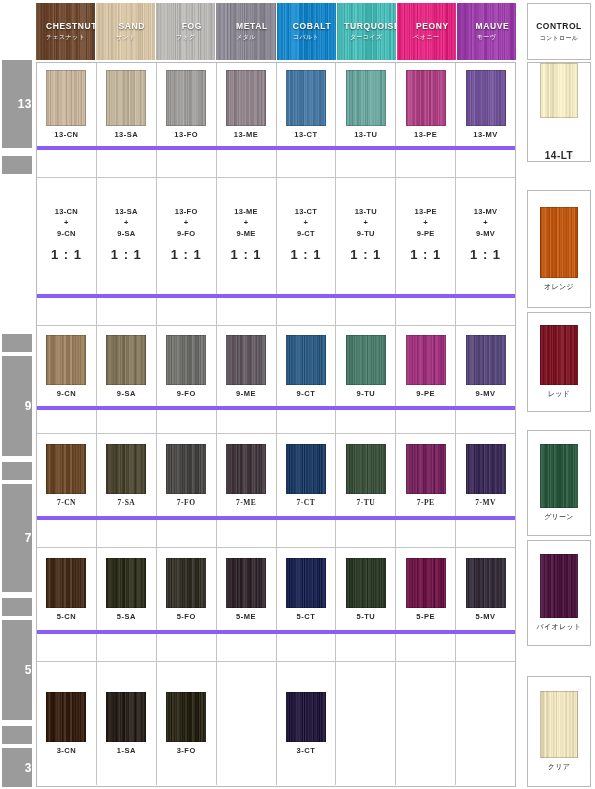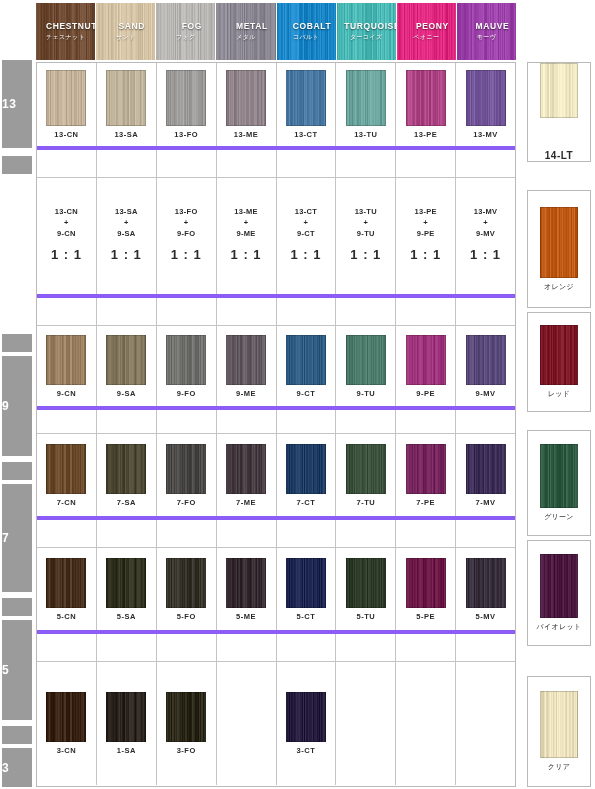--- a/index.html
+++ b/index.html
@@ -12,21 +12,21 @@
 
   #page { position: relative; width: 595px; height: 789px; }
 
   
   #rail { position: absolute; left: 2px; top: 60px; width: 30px; height: 727px; }
   .rail-block {
     position: absolute; left: 0; width: 30px;
     background: #9b9b9b;
     color: #ffffff;
     font-size: 12px; font-weight: bold;
-    display: flex; align-items: center; justify-content: flex-start;
+    display: flex; align-items: center; justify-content: flex-end;
     letter-spacing: .5px;
   }
 
   
   #header { position: absolute; left: 36px; top: 3px; width: 480px; height: 57px;
             display: flex; }
   .hcell {
     flex: 1 1 0; position: relative; overflow: hidden;
     display: flex; flex-direction: column;
     align-items: center; justify-content: center;
@@ -172,20 +172,24 @@
         <div class="en">PEONY</div>
         <div class="jp">ペオニー</div>
       </div>
       <div class="hcell">
         <div class="tex" style="background: linear-gradient(90deg, rgb(164, 73, 177) 0%, rgb(164, 73, 177) 0.63%, rgb(146, 55, 159) 0.63%, rgb(146, 55, 159) 2.45%, rgb(139, 48, 152) 2.45%, rgb(139, 48, 152) 3.36%, rgb(147, 56, 160) 3.36%, rgb(147, 56, 160) 4.28%, rgb(142, 51, 155) 4.28%, rgb(142, 51, 155) 6.36%, rgb(140, 49, 153) 6.36%, rgb(140, 49, 153) 6.99%, rgb(158, 67, 171) 6.99%, rgb(158, 67, 171) 8.98%, rgb(151, 60, 164) 8.98%, rgb(151, 60, 164) 9.86%, rgb(147, 56, 160) 9.86%, rgb(147, 56, 160) 10.61%, rgb(149, 58, 162) 10.61%, rgb(149, 58, 162) 11.42%, rgb(141, 50, 154) 11.42%, rgb(141, 50, 154) 13.17%, rgb(138, 47, 151) 13.17%, rgb(138, 47, 151) 13.99%, rgb(143, 52, 156) 13.99%, rgb(143, 52, 156) 15.84%, rgb(149, 58, 162) 15.84%, rgb(149, 58, 162) 17.84%, rgb(151, 60, 164) 17.84%, rgb(151, 60, 164) 19.46%, rgb(152, 61, 165) 19.46%, rgb(152, 61, 165) 20.98%, rgb(165, 74, 178) 20.98%, rgb(165, 74, 178) 22.44%, rgb(156, 65, 169) 22.44%, rgb(156, 65, 169) 22.95%, rgb(157, 66, 170) 22.95%, rgb(157, 66, 170) 23.56%, rgb(142, 51, 155) 23.56%, rgb(142, 51, 155) 25.31%, rgb(162, 71, 175) 25.31%, rgb(162, 71, 175) 26.19%, rgb(169, 78, 182) 26.19%, rgb(169, 78, 182) 27.04%, rgb(170, 79, 183) 27.04%, rgb(170, 79, 183) 27.8%, rgb(165, 74, 178) 27.8%, rgb(165, 74, 178) 29.07%, rgb(151, 60, 164) 29.07%, rgb(151, 60, 164) 29.72%, rgb(146, 55, 159) 29.72%, rgb(146, 55, 159) 31.36%, rgb(153, 62, 166) 31.36%, rgb(153, 62, 166) 33.44%, rgb(153, 62, 166) 33.44%, rgb(153, 62, 166) 35.12%, rgb(162, 71, 175) 35.12%, rgb(162, 71, 175) 36.03%, rgb(155, 64, 168) 36.03%, rgb(155, 64, 168) 37.8%, rgb(162, 71, 175) 37.8%, rgb(162, 71, 175) 39.06%, rgb(161, 70, 174) 39.06%, rgb(161, 70, 174) 40.3%, rgb(143, 52, 156) 40.3%, rgb(143, 52, 156) 41.14%, rgb(163, 72, 176) 41.14%, rgb(163, 72, 176) 42.12%, rgb(163, 72, 176) 42.12%, rgb(163, 72, 176) 44.17%, rgb(171, 80, 184) 44.17%, rgb(171, 80, 184) 46.14%, rgb(146, 55, 159) 46.14%, rgb(146, 55, 159) 48.17%, rgb(142, 51, 155) 48.17%, rgb(142, 51, 155) 50.05%, rgb(149, 58, 162) 50.05%, rgb(149, 58, 162) 50.97%, rgb(161, 70, 174) 50.97%, rgb(161, 70, 174) 51.88%, rgb(167, 76, 180) 51.88%, rgb(167, 76, 180) 52.92%, rgb(157, 66, 170) 52.92%, rgb(157, 66, 170) 54.86%, rgb(170, 79, 183) 54.86%, rgb(170, 79, 183) 55.95%, rgb(149, 58, 162) 55.95%, rgb(149, 58, 162) 57.26%, rgb(169, 78, 182) 57.26%, rgb(169, 78, 182) 58.52%, rgb(137, 46, 150) 58.52%, rgb(137, 46, 150) 59.04%, rgb(169, 78, 182) 59.04%, rgb(169, 78, 182) 59.83%, rgb(154, 63, 167) 59.83%, rgb(154, 63, 167) 60.52%, rgb(151, 60, 164) 60.52%, rgb(151, 60, 164) 62.39%, rgb(159, 68, 172) 62.39%, rgb(159, 68, 172) 63.43%, rgb(168, 77, 181) 63.43%, rgb(168, 77, 181) 64.4%, rgb(164, 73, 177) 64.4%, rgb(164, 73, 177) 65.45%, rgb(137, 46, 150) 65.45%, rgb(137, 46, 150) 66.25%, rgb(170, 79, 183) 66.25%, rgb(170, 79, 183) 67.49%, rgb(155, 64, 168) 67.49%, rgb(155, 64, 168) 68.39%, rgb(168, 77, 181) 68.39%, rgb(168, 77, 181) 70.02%, rgb(139, 48, 152) 70.02%, rgb(139, 48, 152) 71.11%, rgb(166, 75, 179) 71.11%, rgb(166, 75, 179) 72.24%, rgb(168, 77, 181) 72.24%, rgb(168, 77, 181) 73.21%, rgb(149, 58, 162) 73.21%, rgb(149, 58, 162) 75.22%, rgb(171, 80, 184) 75.22%, rgb(171, 80, 184) 76.01%, rgb(148, 57, 161) 76.01%, rgb(148, 57, 161) 77.5%, rgb(167, 76, 180) 77.5%, rgb(167, 76, 180) 79.1%, rgb(147, 56, 160) 79.1%, rgb(147, 56, 160) 80%, rgb(145, 54, 158) 80%, rgb(145, 54, 158) 80.88%, rgb(169, 78, 182) 80.88%, rgb(169, 78, 182) 82.34%, rgb(162, 71, 175) 82.34%, rgb(162, 71, 175) 84.29%, rgb(159, 68, 172) 84.29%, rgb(159, 68, 172) 85.76%, rgb(165, 74, 178) 85.76%, rgb(165, 74, 178) 86.34%, rgb(160, 69, 173) 86.34%, rgb(160, 69, 173) 87.69%, rgb(164, 73, 177) 87.69%, rgb(164, 73, 177) 88.73%, rgb(158, 67, 171) 88.73%, rgb(158, 67, 171) 90.48%, rgb(143, 52, 156) 90.48%, rgb(143, 52, 156) 91.73%, rgb(138, 47, 151) 91.73%, rgb(138, 47, 151) 93.79%, rgb(140, 49, 153) 93.79%, rgb(140, 49, 153) 95.05%, rgb(147, 56, 160) 95.05%, rgb(147, 56, 160) 96.51%, rgb(150, 59, 163) 96.51%, rgb(150, 59, 163) 97.08%, rgb(162, 71, 175) 97.08%, rgb(162, 71, 175) 99.1%, rgb(153, 62, 166) 99.1%, rgb(153, 62, 166) 100%), linear-gradient(150deg, rgba(255, 255, 255, 0.3), rgba(0, 0, 0, 0.3)) rgb(155, 64, 168);"></div>
         <div class="en">MAUVE</div>
         <div class="jp">モーヴ</div>
       </div>
     </div>
 
+  <div id="control-head">
+    <div class="en">CONTROL</div>
+    <div class="jp">コントロール</div>
+  </div>
 
   <div id="grid">
       <div class="grow" style="height: 87px;">
         <div class="gcell">
           <div class="swatch tall" style="background: linear-gradient(90deg, rgb(208, 190, 167) 0%, rgb(208, 190, 167) 1.01%, rgb(188, 170, 147) 1.01%, rgb(188, 170, 147) 2.33%, rgb(183, 165, 142) 2.33%, rgb(183, 165, 142) 2.96%, rgb(180, 162, 139) 2.96%, rgb(180, 162, 139) 3.64%, rgb(188, 170, 147) 3.64%, rgb(188, 170, 147) 5.11%, rgb(213, 195, 172) 5.11%, rgb(213, 195, 172) 6.39%, rgb(210, 192, 169) 6.39%, rgb(210, 192, 169) 6.96%, rgb(203, 185, 162) 6.96%, rgb(203, 185, 162) 8.99%, rgb(177, 159, 136) 8.99%, rgb(177, 159, 136) 11.09%, rgb(208, 190, 167) 11.09%, rgb(208, 190, 167) 11.62%, rgb(205, 187, 164) 11.62%, rgb(205, 187, 164) 12.75%, rgb(181, 163, 140) 12.75%, rgb(181, 163, 140) 14.25%, rgb(198, 180, 157) 14.25%, rgb(198, 180, 157) 14.93%, rgb(179, 161, 138) 14.93%, rgb(179, 161, 138) 16.78%, rgb(200, 182, 159) 16.78%, rgb(200, 182, 159) 18.14%, rgb(185, 167, 144) 18.14%, rgb(185, 167, 144) 19.05%, rgb(213, 195, 172) 19.05%, rgb(213, 195, 172) 20.2%, rgb(192, 174, 151) 20.2%, rgb(192, 174, 151) 21.75%, rgb(193, 175, 152) 21.75%, rgb(193, 175, 152) 22.37%, rgb(212, 194, 171) 22.37%, rgb(212, 194, 171) 24.24%, rgb(196, 178, 155) 24.24%, rgb(196, 178, 155) 25.47%, rgb(199, 181, 158) 25.47%, rgb(199, 181, 158) 26.33%, rgb(205, 187, 164) 26.33%, rgb(205, 187, 164) 27.25%, rgb(182, 164, 141) 27.25%, rgb(182, 164, 141) 29.08%, rgb(188, 170, 147) 29.08%, rgb(188, 170, 147) 30.27%, rgb(205, 187, 164) 30.27%, rgb(205, 187, 164) 31.9%, rgb(204, 186, 163) 31.9%, rgb(204, 186, 163) 32.4%, rgb(202, 184, 161) 32.4%, rgb(202, 184, 161) 33.28%, rgb(181, 163, 140) 33.28%, rgb(181, 163, 140) 33.92%, rgb(179, 161, 138) 33.92%, rgb(179, 161, 138) 35.1%, rgb(198, 180, 157) 35.1%, rgb(198, 180, 157) 36.56%, rgb(189, 171, 148) 36.56%, rgb(189, 171, 148) 37.64%, rgb(197, 179, 156) 37.64%, rgb(197, 179, 156) 38.72%, rgb(201, 183, 160) 38.72%, rgb(201, 183, 160) 39.86%, rgb(203, 185, 162) 39.86%, rgb(203, 185, 162) 40.5%, rgb(206, 188, 165) 40.5%, rgb(206, 188, 165) 41.47%, rgb(198, 180, 157) 41.47%, rgb(198, 180, 157) 42.04%, rgb(178, 160, 137) 42.04%, rgb(178, 160, 137) 43.27%, rgb(211, 193, 170) 43.27%, rgb(211, 193, 170) 43.93%, rgb(201, 183, 160) 43.93%, rgb(201, 183, 160) 45.82%, rgb(207, 189, 166) 45.82%, rgb(207, 189, 166) 47.57%, rgb(198, 180, 157) 47.57%, rgb(198, 180, 157) 48.51%, rgb(203, 185, 162) 48.51%, rgb(203, 185, 162) 50.56%, rgb(179, 161, 138) 50.56%, rgb(179, 161, 138) 51.08%, rgb(178, 160, 137) 51.08%, rgb(178, 160, 137) 51.73%, rgb(210, 192, 169) 51.73%, rgb(210, 192, 169) 53.61%, rgb(202, 184, 161) 53.61%, rgb(202, 184, 161) 54.55%, rgb(205, 187, 164) 54.55%, rgb(205, 187, 164) 56.61%, rgb(192, 174, 151) 56.61%, rgb(192, 174, 151) 58.07%, rgb(197, 179, 156) 58.07%, rgb(197, 179, 156) 59.61%, rgb(187, 169, 146) 59.61%, rgb(187, 169, 146) 61.02%, rgb(204, 186, 163) 61.02%, rgb(204, 186, 163) 61.78%, rgb(198, 180, 157) 61.78%, rgb(198, 180, 157) 63.47%, rgb(177, 159, 136) 63.47%, rgb(177, 159, 136) 64.88%, rgb(200, 182, 159) 64.88%, rgb(200, 182, 159) 66.37%, rgb(204, 186, 163) 66.37%, rgb(204, 186, 163) 68.15%, rgb(205, 187, 164) 68.15%, rgb(205, 187, 164) 69.97%, rgb(202, 184, 161) 69.97%, rgb(202, 184, 161) 70.77%, rgb(211, 193, 170) 70.77%, rgb(211, 193, 170) 72.1%, rgb(187, 169, 146) 72.1%, rgb(187, 169, 146) 73.99%, rgb(187, 169, 146) 73.99%, rgb(187, 169, 146) 75.15%, rgb(205, 187, 164) 75.15%, rgb(205, 187, 164) 76.59%, rgb(182, 164, 141) 76.59%, rgb(182, 164, 141) 77.31%, rgb(190, 172, 149) 77.31%, rgb(190, 172, 149) 79.39%, rgb(208, 190, 167) 79.39%, rgb(208, 190, 167) 81.48%, rgb(181, 163, 140) 81.48%, rgb(181, 163, 140) 82.4%, rgb(188, 170, 147) 82.4%, rgb(188, 170, 147) 84.35%, rgb(204, 186, 163) 84.35%, rgb(204, 186, 163) 86.22%, rgb(200, 182, 159) 86.22%, rgb(200, 182, 159) 87.43%, rgb(196, 178, 155) 87.43%, rgb(196, 178, 155) 88.78%, rgb(186, 168, 145) 88.78%, rgb(186, 168, 145) 89.53%, rgb(178, 160, 137) 89.53%, rgb(178, 160, 137) 91.11%, rgb(184, 166, 143) 91.11%, rgb(184, 166, 143) 92.45%, rgb(209, 191, 168) 92.45%, rgb(209, 191, 168) 93.65%, rgb(200, 182, 159) 93.65%, rgb(200, 182, 159) 94.81%, rgb(195, 177, 154) 94.81%, rgb(195, 177, 154) 96.34%, rgb(209, 191, 168) 96.34%, rgb(209, 191, 168) 98.17%, rgb(207, 189, 166) 98.17%, rgb(207, 189, 166) 99.05%, rgb(189, 171, 148) 99.05%, rgb(189, 171, 148) 100%) rgb(195, 177, 154);"></div>
           <div class="code">13-CN</div>
         </div>
         <div class="gcell">
           <div class="swatch tall" style="background: linear-gradient(90deg, rgb(195, 183, 160) 0%, rgb(195, 183, 160) 2.09%, rgb(191, 179, 156) 2.09%, rgb(191, 179, 156) 3.29%, rgb(197, 185, 162) 3.29%, rgb(197, 185, 162) 4.86%, rgb(174, 162, 139) 4.86%, rgb(174, 162, 139) 6.6%, rgb(198, 186, 163) 6.6%, rgb(198, 186, 163) 7.3%, rgb(177, 165, 142) 7.3%, rgb(177, 165, 142) 9.2%, rgb(200, 188, 165) 9.2%, rgb(200, 188, 165) 10.18%, rgb(209, 197, 174) 10.18%, rgb(209, 197, 174) 11.27%, rgb(189, 177, 154) 11.27%, rgb(189, 177, 154) 12.77%, rgb(202, 190, 167) 12.77%, rgb(202, 190, 167) 13.87%, rgb(194, 182, 159) 13.87%, rgb(194, 182, 159) 15.76%, rgb(195, 183, 160) 15.76%, rgb(195, 183, 160) 17.62%, rgb(204, 192, 169) 17.62%, rgb(204, 192, 169) 18.79%, rgb(193, 181, 158) 18.79%, rgb(193, 181, 158) 19.9%, rgb(183, 171, 148) 19.9%, rgb(183, 171, 148) 21.99%, rgb(201, 189, 166) 21.99%, rgb(201, 189, 166) 22.58%, rgb(188, 176, 153) 22.58%, rgb(188, 176, 153) 23.56%, rgb(180, 168, 145) 23.56%, rgb(180, 168, 145) 25.22%, rgb(207, 195, 172) 25.22%, rgb(207, 195, 172) 27.15%, rgb(185, 173, 150) 27.15%, rgb(185, 173, 150) 29.23%, rgb(197, 185, 162) 29.23%, rgb(197, 185, 162) 30.28%, rgb(196, 184, 161) 30.28%, rgb(196, 184, 161) 31.43%, rgb(200, 188, 165) 31.43%, rgb(200, 188, 165) 33.12%, rgb(206, 194, 171) 33.12%, rgb(206, 194, 171) 34.74%, rgb(199, 187, 164) 34.74%, rgb(199, 187, 164) 36.7%, rgb(201, 189, 166) 36.7%, rgb(201, 189, 166) 38.18%, rgb(206, 194, 171) 38.18%, rgb(206, 194, 171) 39.55%, rgb(190, 178, 155) 39.55%, rgb(190, 178, 155) 41.18%, rgb(181, 169, 146) 41.18%, rgb(181, 169, 146) 42.58%, rgb(193, 181, 158) 42.58%, rgb(193, 181, 158) 43.38%, rgb(179, 167, 144) 43.38%, rgb(179, 167, 144) 43.99%, rgb(201, 189, 166) 43.99%, rgb(201, 189, 166) 45.11%, rgb(177, 165, 142) 45.11%, rgb(177, 165, 142) 46.31%, rgb(182, 170, 147) 46.31%, rgb(182, 170, 147) 47.59%, rgb(194, 182, 159) 47.59%, rgb(194, 182, 159) 49.36%, rgb(191, 179, 156) 49.36%, rgb(191, 179, 156) 51.39%, rgb(175, 163, 140) 51.39%, rgb(175, 163, 140) 52.58%, rgb(177, 165, 142) 52.58%, rgb(177, 165, 142) 54.49%, rgb(192, 180, 157) 54.49%, rgb(192, 180, 157) 55.57%, rgb(173, 161, 138) 55.57%, rgb(173, 161, 138) 57.36%, rgb(184, 172, 149) 57.36%, rgb(184, 172, 149) 59.03%, rgb(206, 194, 171) 59.03%, rgb(206, 194, 171) 59.58%, rgb(193, 181, 158) 59.58%, rgb(193, 181, 158) 60.5%, rgb(175, 163, 140) 60.5%, rgb(175, 163, 140) 61.52%, rgb(186, 174, 151) 61.52%, rgb(186, 174, 151) 62.88%, rgb(180, 168, 145) 62.88%, rgb(180, 168, 145) 64.72%, rgb(184, 172, 149) 64.72%, rgb(184, 172, 149) 66.63%, rgb(189, 177, 154) 66.63%, rgb(189, 177, 154) 67.86%, rgb(182, 170, 147) 67.86%, rgb(182, 170, 147) 69.75%, rgb(207, 195, 172) 69.75%, rgb(207, 195, 172) 71.43%, rgb(176, 164, 141) 71.43%, rgb(176, 164, 141) 73.16%, rgb(191, 179, 156) 73.16%, rgb(191, 179, 156) 74.45%, rgb(208, 196, 173) 74.45%, rgb(208, 196, 173) 75.48%, rgb(184, 172, 149) 75.48%, rgb(184, 172, 149) 76.59%, rgb(204, 192, 169) 76.59%, rgb(204, 192, 169) 77.52%, rgb(197, 185, 162) 77.52%, rgb(197, 185, 162) 78.61%, rgb(177, 165, 142) 78.61%, rgb(177, 165, 142) 79.52%, rgb(199, 187, 164) 79.52%, rgb(199, 187, 164) 81.62%, rgb(197, 185, 162) 81.62%, rgb(197, 185, 162) 83.67%, rgb(190, 178, 155) 83.67%, rgb(190, 178, 155) 84.19%, rgb(190, 178, 155) 84.19%, rgb(190, 178, 155) 85.4%, rgb(194, 182, 159) 85.4%, rgb(194, 182, 159) 86.05%, rgb(198, 186, 163) 86.05%, rgb(198, 186, 163) 88.13%, rgb(175, 163, 140) 88.13%, rgb(175, 163, 140) 89.16%, rgb(191, 179, 156) 89.16%, rgb(191, 179, 156) 90.94%, rgb(193, 181, 158) 90.94%, rgb(193, 181, 158) 92.54%, rgb(204, 192, 169) 92.54%, rgb(204, 192, 169) 94.36%, rgb(203, 191, 168) 94.36%, rgb(203, 191, 168) 95.9%, rgb(190, 178, 155) 95.9%, rgb(190, 178, 155) 97.33%, rgb(187, 175, 152) 97.33%, rgb(187, 175, 152) 99.21%, rgb(181, 169, 146) 99.21%, rgb(181, 169, 146) 100%) rgb(191, 179, 156);"></div>
           <div class="code">13-SA</div>
@@ -338,21 +342,21 @@
       <div class="grow spacer" style="height: 24px;">
         <div class="gcell"></div>
         <div class="gcell"></div>
         <div class="gcell"></div>
         <div class="gcell"></div>
         <div class="gcell"></div>
         <div class="gcell"></div>
         <div class="gcell"></div>
         <div class="gcell"></div>
       </div>
-      <div class="grow" style="height: 86px;">
+      <div class="grow" style="height: 86px; font-family: Liberation Serif, serif;">
         <div class="gcell">
           <div class="swatch mid" style="background: linear-gradient(90deg, rgb(100, 68, 37) 0%, rgb(100, 68, 37) 1.7%, rgb(119, 87, 56) 1.7%, rgb(119, 87, 56) 2.48%, rgb(109, 77, 46) 2.48%, rgb(109, 77, 46) 4.28%, rgb(93, 61, 30) 4.28%, rgb(93, 61, 30) 4.82%, rgb(123, 91, 60) 4.82%, rgb(123, 91, 60) 6.71%, rgb(97, 65, 34) 6.71%, rgb(97, 65, 34) 8.61%, rgb(104, 72, 41) 8.61%, rgb(104, 72, 41) 10.37%, rgb(95, 63, 32) 10.37%, rgb(95, 63, 32) 11.89%, rgb(123, 91, 60) 11.89%, rgb(123, 91, 60) 13.07%, rgb(120, 88, 57) 13.07%, rgb(120, 88, 57) 13.98%, rgb(95, 63, 32) 13.98%, rgb(95, 63, 32) 14.79%, rgb(98, 66, 35) 14.79%, rgb(98, 66, 35) 15.82%, rgb(91, 59, 28) 15.82%, rgb(91, 59, 28) 17.86%, rgb(97, 65, 34) 17.86%, rgb(97, 65, 34) 19.64%, rgb(94, 62, 31) 19.64%, rgb(94, 62, 31) 20.22%, rgb(117, 85, 54) 20.22%, rgb(117, 85, 54) 22.27%, rgb(108, 76, 45) 22.27%, rgb(108, 76, 45) 23.99%, rgb(96, 64, 33) 23.99%, rgb(96, 64, 33) 24.79%, rgb(118, 86, 55) 24.79%, rgb(118, 86, 55) 26.25%, rgb(110, 78, 47) 26.25%, rgb(110, 78, 47) 27.28%, rgb(111, 79, 48) 27.28%, rgb(111, 79, 48) 29.25%, rgb(122, 90, 59) 29.25%, rgb(122, 90, 59) 30.83%, rgb(100, 68, 37) 30.83%, rgb(100, 68, 37) 31.8%, rgb(116, 84, 53) 31.8%, rgb(116, 84, 53) 33.44%, rgb(119, 87, 56) 33.44%, rgb(119, 87, 56) 34.97%, rgb(102, 70, 39) 34.97%, rgb(102, 70, 39) 36.27%, rgb(110, 78, 47) 36.27%, rgb(110, 78, 47) 37.93%, rgb(117, 85, 54) 37.93%, rgb(117, 85, 54) 39.64%, rgb(104, 72, 41) 39.64%, rgb(104, 72, 41) 40.18%, rgb(93, 61, 30) 40.18%, rgb(93, 61, 30) 41.59%, rgb(103, 71, 40) 41.59%, rgb(103, 71, 40) 43.44%, rgb(118, 86, 55) 43.44%, rgb(118, 86, 55) 45.34%, rgb(124, 92, 61) 45.34%, rgb(124, 92, 61) 46.17%, rgb(109, 77, 46) 46.17%, rgb(109, 77, 46) 47.39%, rgb(125, 93, 62) 47.39%, rgb(125, 93, 62) 49.04%, rgb(94, 62, 31) 49.04%, rgb(94, 62, 31) 49.99%, rgb(94, 62, 31) 49.99%, rgb(94, 62, 31) 51.55%, rgb(110, 78, 47) 51.55%, rgb(110, 78, 47) 53.44%, rgb(96, 64, 33) 53.44%, rgb(96, 64, 33) 54.91%, rgb(110, 78, 47) 54.91%, rgb(110, 78, 47) 56.21%, rgb(96, 64, 33) 56.21%, rgb(96, 64, 33) 57.24%, rgb(103, 71, 40) 57.24%, rgb(103, 71, 40) 59.14%, rgb(93, 61, 30) 59.14%, rgb(93, 61, 30) 60.85%, rgb(113, 81, 50) 60.85%, rgb(113, 81, 50) 61.82%, rgb(124, 92, 61) 61.82%, rgb(124, 92, 61) 62.33%, rgb(105, 73, 42) 62.33%, rgb(105, 73, 42) 64.35%, rgb(126, 94, 63) 64.35%, rgb(126, 94, 63) 65.48%, rgb(124, 92, 61) 65.48%, rgb(124, 92, 61) 67.05%, rgb(94, 62, 31) 67.05%, rgb(94, 62, 31) 68.5%, rgb(98, 66, 35) 68.5%, rgb(98, 66, 35) 70.32%, rgb(94, 62, 31) 70.32%, rgb(94, 62, 31) 71.05%, rgb(107, 75, 44) 71.05%, rgb(107, 75, 44) 72.57%, rgb(114, 82, 51) 72.57%, rgb(114, 82, 51) 74.65%, rgb(97, 65, 34) 74.65%, rgb(97, 65, 34) 75.16%, rgb(111, 79, 48) 75.16%, rgb(111, 79, 48) 76.54%, rgb(101, 69, 38) 76.54%, rgb(101, 69, 38) 77.24%, rgb(110, 78, 47) 77.24%, rgb(110, 78, 47) 77.92%, rgb(117, 85, 54) 77.92%, rgb(117, 85, 54) 79.09%, rgb(105, 73, 42) 79.09%, rgb(105, 73, 42) 80.72%, rgb(96, 64, 33) 80.72%, rgb(96, 64, 33) 81.58%, rgb(100, 68, 37) 81.58%, rgb(100, 68, 37) 83.28%, rgb(101, 69, 38) 83.28%, rgb(101, 69, 38) 85.2%, rgb(112, 80, 49) 85.2%, rgb(112, 80, 49) 85.84%, rgb(120, 88, 57) 85.84%, rgb(120, 88, 57) 87.25%, rgb(101, 69, 38) 87.25%, rgb(101, 69, 38) 88.1%, rgb(96, 64, 33) 88.1%, rgb(96, 64, 33) 89.58%, rgb(107, 75, 44) 89.58%, rgb(107, 75, 44) 90.56%, rgb(117, 85, 54) 90.56%, rgb(117, 85, 54) 91.57%, rgb(107, 75, 44) 91.57%, rgb(107, 75, 44) 92.34%, rgb(111, 79, 48) 92.34%, rgb(111, 79, 48) 93.13%, rgb(112, 80, 49) 93.13%, rgb(112, 80, 49) 94.46%, rgb(118, 86, 55) 94.46%, rgb(118, 86, 55) 95.82%, rgb(122, 90, 59) 95.82%, rgb(122, 90, 59) 97.62%, rgb(92, 60, 29) 97.62%, rgb(92, 60, 29) 99.12%, rgb(120, 88, 57) 99.12%, rgb(120, 88, 57) 100%) rgb(109, 77, 46);"></div>
           <div class="code">7-CN</div>
         </div>
         <div class="gcell">
           <div class="swatch mid" style="background: linear-gradient(90deg, rgb(59, 54, 34) 0%, rgb(59, 54, 34) 1.18%, rgb(62, 57, 37) 1.18%, rgb(62, 57, 37) 2.2%, rgb(75, 70, 50) 2.2%, rgb(75, 70, 50) 3.86%, rgb(80, 75, 55) 3.86%, rgb(80, 75, 55) 5.18%, rgb(82, 77, 57) 5.18%, rgb(82, 77, 57) 6.7%, rgb(79, 74, 54) 6.7%, rgb(79, 74, 54) 8.73%, rgb(83, 78, 58) 8.73%, rgb(83, 78, 58) 9.88%, rgb(75, 70, 50) 9.88%, rgb(75, 70, 50) 11.94%, rgb(70, 65, 45) 11.94%, rgb(70, 65, 45) 13.34%, rgb(69, 64, 44) 13.34%, rgb(69, 64, 44) 14.12%, rgb(72, 67, 47) 14.12%, rgb(72, 67, 47) 15.63%, rgb(67, 62, 42) 15.63%, rgb(67, 62, 42) 17.6%, rgb(65, 60, 40) 17.6%, rgb(65, 60, 40) 19.37%, rgb(74, 69, 49) 19.37%, rgb(74, 69, 49) 19.99%, rgb(77, 72, 52) 19.99%, rgb(77, 72, 52) 20.59%, rgb(62, 57, 37) 20.59%, rgb(62, 57, 37) 21.29%, rgb(69, 64, 44) 21.29%, rgb(69, 64, 44) 23.38%, rgb(77, 72, 52) 23.38%, rgb(77, 72, 52) 24.79%, rgb(61, 56, 36) 24.79%, rgb(61, 56, 36) 26.47%, rgb(71, 66, 46) 26.47%, rgb(71, 66, 46) 27.79%, rgb(71, 66, 46) 27.79%, rgb(71, 66, 46) 29.16%, rgb(84, 79, 59) 29.16%, rgb(84, 79, 59) 29.74%, rgb(80, 75, 55) 29.74%, rgb(80, 75, 55) 31.62%, rgb(63, 58, 38) 31.62%, rgb(63, 58, 38) 32.46%, rgb(93, 88, 68) 32.46%, rgb(93, 88, 68) 33.62%, rgb(76, 71, 51) 33.62%, rgb(76, 71, 51) 34.54%, rgb(72, 67, 47) 34.54%, rgb(72, 67, 47) 36.44%, rgb(60, 55, 35) 36.44%, rgb(60, 55, 35) 38.09%, rgb(86, 81, 61) 38.09%, rgb(86, 81, 61) 40.13%, rgb(68, 63, 43) 40.13%, rgb(68, 63, 43) 41.51%, rgb(72, 67, 47) 41.51%, rgb(72, 67, 47) 42.2%, rgb(61, 56, 36) 42.2%, rgb(61, 56, 36) 44.19%, rgb(81, 76, 56) 44.19%, rgb(81, 76, 56) 44.82%, rgb(59, 54, 34) 44.82%, rgb(59, 54, 34) 46.85%, rgb(81, 76, 56) 46.85%, rgb(81, 76, 56) 48.05%, rgb(93, 88, 68) 48.05%, rgb(93, 88, 68) 49.1%, rgb(84, 79, 59) 49.1%, rgb(84, 79, 59) 50.14%, rgb(72, 67, 47) 50.14%, rgb(72, 67, 47) 51.84%, rgb(60, 55, 35) 51.84%, rgb(60, 55, 35) 53.04%, rgb(76, 71, 51) 53.04%, rgb(76, 71, 51) 54.06%, rgb(93, 88, 68) 54.06%, rgb(93, 88, 68) 54.97%, rgb(85, 80, 60) 54.97%, rgb(85, 80, 60) 55.94%, rgb(69, 64, 44) 55.94%, rgb(69, 64, 44) 57.61%, rgb(93, 88, 68) 57.61%, rgb(93, 88, 68) 58.62%, rgb(93, 88, 68) 58.62%, rgb(93, 88, 68) 60.64%, rgb(80, 75, 55) 60.64%, rgb(80, 75, 55) 61.34%, rgb(91, 86, 66) 61.34%, rgb(91, 86, 66) 63%, rgb(63, 58, 38) 63%, rgb(63, 58, 38) 64.16%, rgb(86, 81, 61) 64.16%, rgb(86, 81, 61) 65.92%, rgb(68, 63, 43) 65.92%, rgb(68, 63, 43) 66.5%, rgb(92, 87, 67) 66.5%, rgb(92, 87, 67) 68.17%, rgb(65, 60, 40) 68.17%, rgb(65, 60, 40) 69.06%, rgb(85, 80, 60) 69.06%, rgb(85, 80, 60) 70.87%, rgb(68, 63, 43) 70.87%, rgb(68, 63, 43) 71.69%, rgb(70, 65, 45) 71.69%, rgb(70, 65, 45) 73.56%, rgb(58, 53, 33) 73.56%, rgb(58, 53, 33) 75.02%, rgb(86, 81, 61) 75.02%, rgb(86, 81, 61) 76.44%, rgb(76, 71, 51) 76.44%, rgb(76, 71, 51) 78.42%, rgb(93, 88, 68) 78.42%, rgb(93, 88, 68) 78.93%, rgb(90, 85, 65) 78.93%, rgb(90, 85, 65) 80.83%, rgb(58, 53, 33) 80.83%, rgb(58, 53, 33) 81.41%, rgb(84, 79, 59) 81.41%, rgb(84, 79, 59) 82.41%, rgb(91, 86, 66) 82.41%, rgb(91, 86, 66) 84.1%, rgb(88, 83, 63) 84.1%, rgb(88, 83, 63) 85.7%, rgb(89, 84, 64) 85.7%, rgb(89, 84, 64) 87.13%, rgb(84, 79, 59) 87.13%, rgb(84, 79, 59) 88.85%, rgb(89, 84, 64) 88.85%, rgb(89, 84, 64) 90.43%, rgb(68, 63, 43) 90.43%, rgb(68, 63, 43) 92.38%, rgb(80, 75, 55) 92.38%, rgb(80, 75, 55) 93.13%, rgb(78, 73, 53) 93.13%, rgb(78, 73, 53) 93.84%, rgb(91, 86, 66) 93.84%, rgb(91, 86, 66) 95.87%, rgb(86, 81, 61) 95.87%, rgb(86, 81, 61) 97.39%, rgb(67, 62, 42) 97.39%, rgb(67, 62, 42) 98.26%, rgb(69, 64, 44) 98.26%, rgb(69, 64, 44) 99.77%, rgb(80, 75, 55) 99.77%, rgb(80, 75, 55) 100%) rgb(76, 71, 51);"></div>
           <div class="code">7-SA</div>
         </div>
         <div class="gcell">
           <div class="swatch mid" style="background: linear-gradient(90deg, rgb(82, 81, 79) 0%, rgb(82, 81, 79) 0.67%, rgb(87, 86, 84) 0.67%, rgb(87, 86, 84) 1.21%, rgb(85, 84, 82) 1.21%, rgb(85, 84, 82) 2.98%, rgb(70, 69, 67) 2.98%, rgb(70, 69, 67) 4.36%, rgb(82, 81, 79) 4.36%, rgb(82, 81, 79) 5.81%, rgb(70, 69, 67) 5.81%, rgb(70, 69, 67) 7.23%, rgb(87, 86, 84) 7.23%, rgb(87, 86, 84) 7.8%, rgb(87, 86, 84) 7.8%, rgb(87, 86, 84) 8.66%, rgb(85, 84, 82) 8.66%, rgb(85, 84, 82) 10.46%, rgb(80, 79, 77) 10.46%, rgb(80, 79, 77) 11.11%, rgb(56, 55, 53) 11.11%, rgb(56, 55, 53) 12.38%, rgb(87, 86, 84) 12.38%, rgb(87, 86, 84) 13.38%, rgb(90, 89, 87) 13.38%, rgb(90, 89, 87) 15.32%, rgb(60, 59, 57) 15.32%, rgb(60, 59, 57) 16.62%, rgb(85, 84, 82) 16.62%, rgb(85, 84, 82) 17.21%, rgb(81, 80, 78) 17.21%, rgb(81, 80, 78) 18.66%, rgb(65, 64, 62) 18.66%, rgb(65, 64, 62) 20.11%, rgb(72, 71, 69) 20.11%, rgb(72, 71, 69) 22.16%, rgb(84, 83, 81) 22.16%, rgb(84, 83, 81) 23.55%, rgb(66, 65, 63) 23.55%, rgb(66, 65, 63) 25%, rgb(73, 72, 70) 25%, rgb(73, 72, 70) 26.1%, rgb(75, 74, 72) 26.1%, rgb(75, 74, 72) 27.11%, rgb(89, 88, 86) 27.11%, rgb(89, 88, 86) 27.65%, rgb(68, 67, 65) 27.65%, rgb(68, 67, 65) 28.94%, rgb(86, 85, 83) 28.94%, rgb(86, 85, 83) 30.5%, rgb(58, 57, 55) 30.5%, rgb(58, 57, 55) 31.52%, rgb(86, 85, 83) 31.52%, rgb(86, 85, 83) 32.4%, rgb(77, 76, 74) 32.4%, rgb(77, 76, 74) 33.17%, rgb(59, 58, 56) 33.17%, rgb(59, 58, 56) 34.22%, rgb(67, 66, 64) 34.22%, rgb(67, 66, 64) 35.7%, rgb(68, 67, 65) 35.7%, rgb(68, 67, 65) 37.71%, rgb(78, 77, 75) 37.71%, rgb(78, 77, 75) 39.08%, rgb(57, 56, 54) 39.08%, rgb(57, 56, 54) 40.98%, rgb(63, 62, 60) 40.98%, rgb(63, 62, 60) 41.84%, rgb(73, 72, 70) 41.84%, rgb(73, 72, 70) 43.85%, rgb(58, 57, 55) 43.85%, rgb(58, 57, 55) 45.92%, rgb(62, 61, 59) 45.92%, rgb(62, 61, 59) 46.89%, rgb(83, 82, 80) 46.89%, rgb(83, 82, 80) 48.85%, rgb(77, 76, 74) 48.85%, rgb(77, 76, 74) 49.54%, rgb(82, 81, 79) 49.54%, rgb(82, 81, 79) 51.38%, rgb(55, 54, 52) 51.38%, rgb(55, 54, 52) 52.45%, rgb(59, 58, 56) 52.45%, rgb(59, 58, 56) 54.5%, rgb(54, 53, 51) 54.5%, rgb(54, 53, 51) 56.02%, rgb(67, 66, 64) 56.02%, rgb(67, 66, 64) 57.06%, rgb(55, 54, 52) 57.06%, rgb(55, 54, 52) 58.93%, rgb(58, 57, 55) 58.93%, rgb(58, 57, 55) 60.21%, rgb(56, 55, 53) 60.21%, rgb(56, 55, 53) 62%, rgb(90, 89, 87) 62%, rgb(90, 89, 87) 63.04%, rgb(55, 54, 52) 63.04%, rgb(55, 54, 52) 63.94%, rgb(65, 64, 62) 63.94%, rgb(65, 64, 62) 64.86%, rgb(87, 86, 84) 64.86%, rgb(87, 86, 84) 66.49%, rgb(89, 88, 86) 66.49%, rgb(89, 88, 86) 67.52%, rgb(69, 68, 66) 67.52%, rgb(69, 68, 66) 68.23%, rgb(80, 79, 77) 68.23%, rgb(80, 79, 77) 68.87%, rgb(81, 80, 78) 68.87%, rgb(81, 80, 78) 70.7%, rgb(88, 87, 85) 70.7%, rgb(88, 87, 85) 71.21%, rgb(87, 86, 84) 71.21%, rgb(87, 86, 84) 71.9%, rgb(75, 74, 72) 71.9%, rgb(75, 74, 72) 73.31%, rgb(88, 87, 85) 73.31%, rgb(88, 87, 85) 74.31%, rgb(58, 57, 55) 74.31%, rgb(58, 57, 55) 76.17%, rgb(89, 88, 86) 76.17%, rgb(89, 88, 86) 77.37%, rgb(60, 59, 57) 77.37%, rgb(60, 59, 57) 78.12%, rgb(75, 74, 72) 78.12%, rgb(75, 74, 72) 79.27%, rgb(65, 64, 62) 79.27%, rgb(65, 64, 62) 80.79%, rgb(84, 83, 81) 80.79%, rgb(84, 83, 81) 81.47%, rgb(55, 54, 52) 81.47%, rgb(55, 54, 52) 83.35%, rgb(73, 72, 70) 83.35%, rgb(73, 72, 70) 84.2%, rgb(63, 62, 60) 84.2%, rgb(63, 62, 60) 84.74%, rgb(86, 85, 83) 84.74%, rgb(86, 85, 83) 86.5%, rgb(66, 65, 63) 86.5%, rgb(66, 65, 63) 87.75%, rgb(63, 62, 60) 87.75%, rgb(63, 62, 60) 89%, rgb(89, 88, 86) 89%, rgb(89, 88, 86) 89.55%, rgb(90, 89, 87) 89.55%, rgb(90, 89, 87) 91.59%, rgb(72, 71, 69) 91.59%, rgb(72, 71, 69) 93.39%, rgb(86, 85, 83) 93.39%, rgb(86, 85, 83) 94.58%, rgb(77, 76, 74) 94.58%, rgb(77, 76, 74) 95.15%, rgb(63, 62, 60) 95.15%, rgb(63, 62, 60) 97.16%, rgb(88, 87, 85) 97.16%, rgb(88, 87, 85) 98.52%, rgb(75, 74, 72) 98.52%, rgb(75, 74, 72) 99.76%, rgb(65, 64, 62) 99.76%, rgb(65, 64, 62) 100%) rgb(72, 71, 69);"></div>

